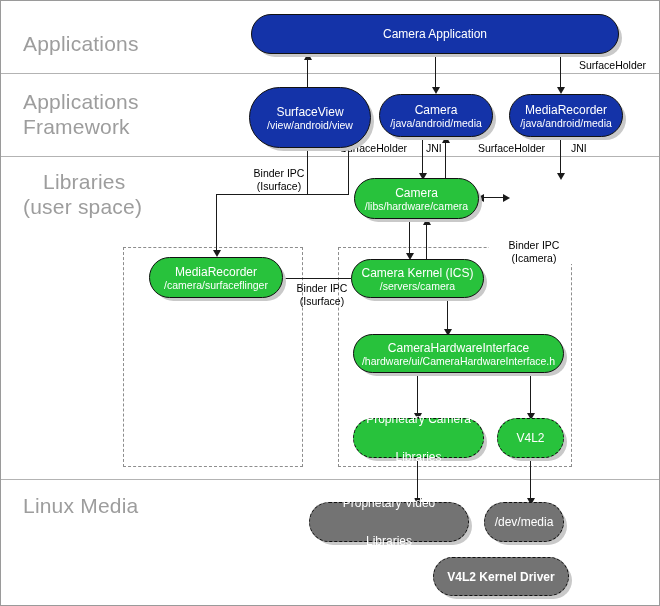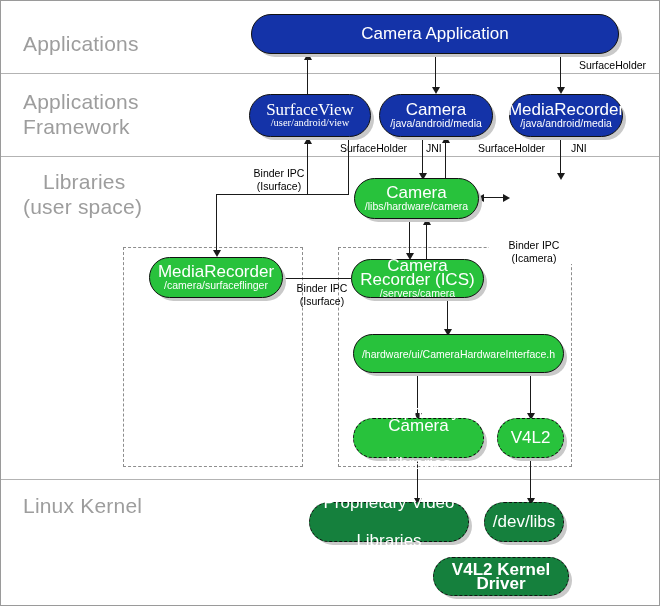--- a/index.html
+++ b/index.html
@@ -7,25 +7,25 @@
   #stage{position:relative;width:660px;height:606px;background:#ffffff;
          border:1px solid #9a9a9a;box-sizing:border-box;overflow:hidden;}
   .divider{position:absolute;height:1px;background:#b3b3b3;left:0;width:660px;}
   .layer-label{position:absolute;color:#9d9d9d;font-size:21px;line-height:25px;
                letter-spacing:.2px;white-space:pre;}
   
   .node{position:absolute;box-sizing:border-box;border:1.4px solid #111;
         border-radius:999px;color:#ffffff;display:flex;flex-direction:column;
         align-items:center;justify-content:center;text-align:center;
         box-shadow:4px 4px 0 -1px #c9c9c9;}
-  .node .t1{font-size:17px;line-height:14px;}
+  .node .t1{font-size:12px;line-height:14px;}
   .node .t2{font-size:10.5px;line-height:12px;}
   .node.blue{background:#1433a8;}
   .node.green{background:#28c23c;}
-  .node.red{background:#15803d;}
+  .node.red{background:#737373;}
   .node.dashedge{border-style:dashed;border-width:1.5px;gap:24px;}
   .dashbox{position:absolute;border:1.3px dashed #8d8d8d;box-sizing:border-box;}
   .edge{position:absolute;background:#1a1a1a;}
   .edge.v{width:1.4px;}
   .edge.h{height:1.4px;}
   .ahead{position:absolute;width:0;height:0;}
   .ahead.down{border-left:4px solid transparent;border-right:4px solid transparent;
               border-top:7px solid #1a1a1a;}
   .ahead.up{border-left:4px solid transparent;border-right:4px solid transparent;
             border-bottom:7px solid #1a1a1a;}
@@ -43,21 +43,21 @@
 
   <div class="divider" style="top:72px;"></div>
   <div class="divider" style="top:155px;"></div>
   <div class="divider" style="top:478px;"></div>
 
   <div class="layer-label" style="left: 22px; top: 30px; white-space: pre-line;">Applications</div>
   <div class="layer-label" style="left: 22px; top: 88px; white-space: pre-line;">Applications
 Framework</div>
   <div class="layer-label" style="left: 22px; top: 168px; text-indent: 20px; white-space: pre-line;">Libraries
 (user space)</div>
-  <div class="layer-label" style="left: 22px; top: 492px; white-space: pre-line;">Linux Kernel</div>
+  <div class="layer-label" style="left: 22px; top: 492px; white-space: pre-line;">Linux Media</div>
 
   <div class="dashbox" style="left:122px;top:246px;width:180px;height:220px;"></div>
   <div class="dashbox" style="left:337px;top:246px;width:234px;height:220px;"></div>
 
   <div class="edge v" style="left:306px;top:57px;height:36px;"></div>
   <div class="ahead up" style="left:303px;top:52px;"></div>
 
   <div class="edge v" style="left:434px;top:52px;height:36px;"></div>
   <div class="ahead down" style="left:431px;top:86px;"></div>
 
@@ -114,23 +114,23 @@
 
   <div class="edge v" style="left:416px;top:457px;height:44px;"></div>
   <div class="ahead down" style="left:413px;top:497px;"></div>
   <div class="edge v" style="left:529px;top:457px;height:44px;"></div>
   <div class="ahead down" style="left:526px;top:497px;"></div>
 
   <div class="node blue" style="left:250px;top:13px;width:368px;height:40px;">
     <div class="t1">Camera Application</div>
   </div>
 
-  <div class="node blue" style="left:248px;top:93px;width:122px;height:43px;font-family:Liberation Serif, serif;">
+  <div class="node blue" style="left:248px;top:86px;width:122px;height:61px;">
     <div class="t1">SurfaceView</div>
-    <div class="t2">/user/android/view</div>
+    <div class="t2">/view/android/view</div>
   </div>
 
   <div class="node blue" style="left:378px;top:93px;width:114px;height:43px;">
     <div class="t1">Camera</div>
     <div class="t2">/java/android/media</div>
   </div>
 
   <div class="node blue" style="left:508px;top:93px;width:114px;height:43px;">
     <div class="t1">MediaRecorder</div>
     <div class="t2">/java/android/media</div>
@@ -141,43 +141,44 @@
     <div class="t2">/libs/hardware/camera</div>
   </div>
 
 
   <div class="node green" style="left:148px;top:256px;width:134px;height:41px;">
     <div class="t1">MediaRecorder</div>
     <div class="t2">/camera/surfaceflinger</div>
   </div>
 
   <div class="node green" style="left:350px;top:258px;width:133px;height:39px;">
-    <div class="t1">Camera Recorder (ICS)</div>
+    <div class="t1">Camera Kernel (ICS)</div>
     <div class="t2">/servers/camera</div>
   </div>
 
   <div class="node green" style="left:352px;top:333px;width:211px;height:39px;">
+    <div class="t1">CameraHardwareInterface</div>
     <div class="t2">/hardware/ui/CameraHardwareInterface.h</div>
   </div>
 
   <div class="node green dashedge" style="left:352px;top:417px;width:131px;height:40px;">
     <div class="t1">Proprietary Camera</div>
     <div class="t1">Libraries</div>
   </div>
 
   <div class="node green dashedge" style="left:496px;top:417px;width:67px;height:40px;">
     <div class="t1">V4L2</div>
   </div>
 
   <div class="node red dashedge" style="left:308px;top:501px;width:160px;height:40px;">
     <div class="t1">Proprietary Video</div>
     <div class="t1">Libraries</div>
   </div>
 
   <div class="node red dashedge" style="left:483px;top:501px;width:80px;height:40px;">
-    <div class="t1">/dev/libs</div>
+    <div class="t1">/dev/media</div>
   </div>
 
   <div class="node red dashedge" style="left:432px;top:556px;width:136px;height:39px;font-weight:bold;">
     <div class="t1">V4L2 Kernel Driver</div>
   </div>
 
 </div>
 
 </body></html>

